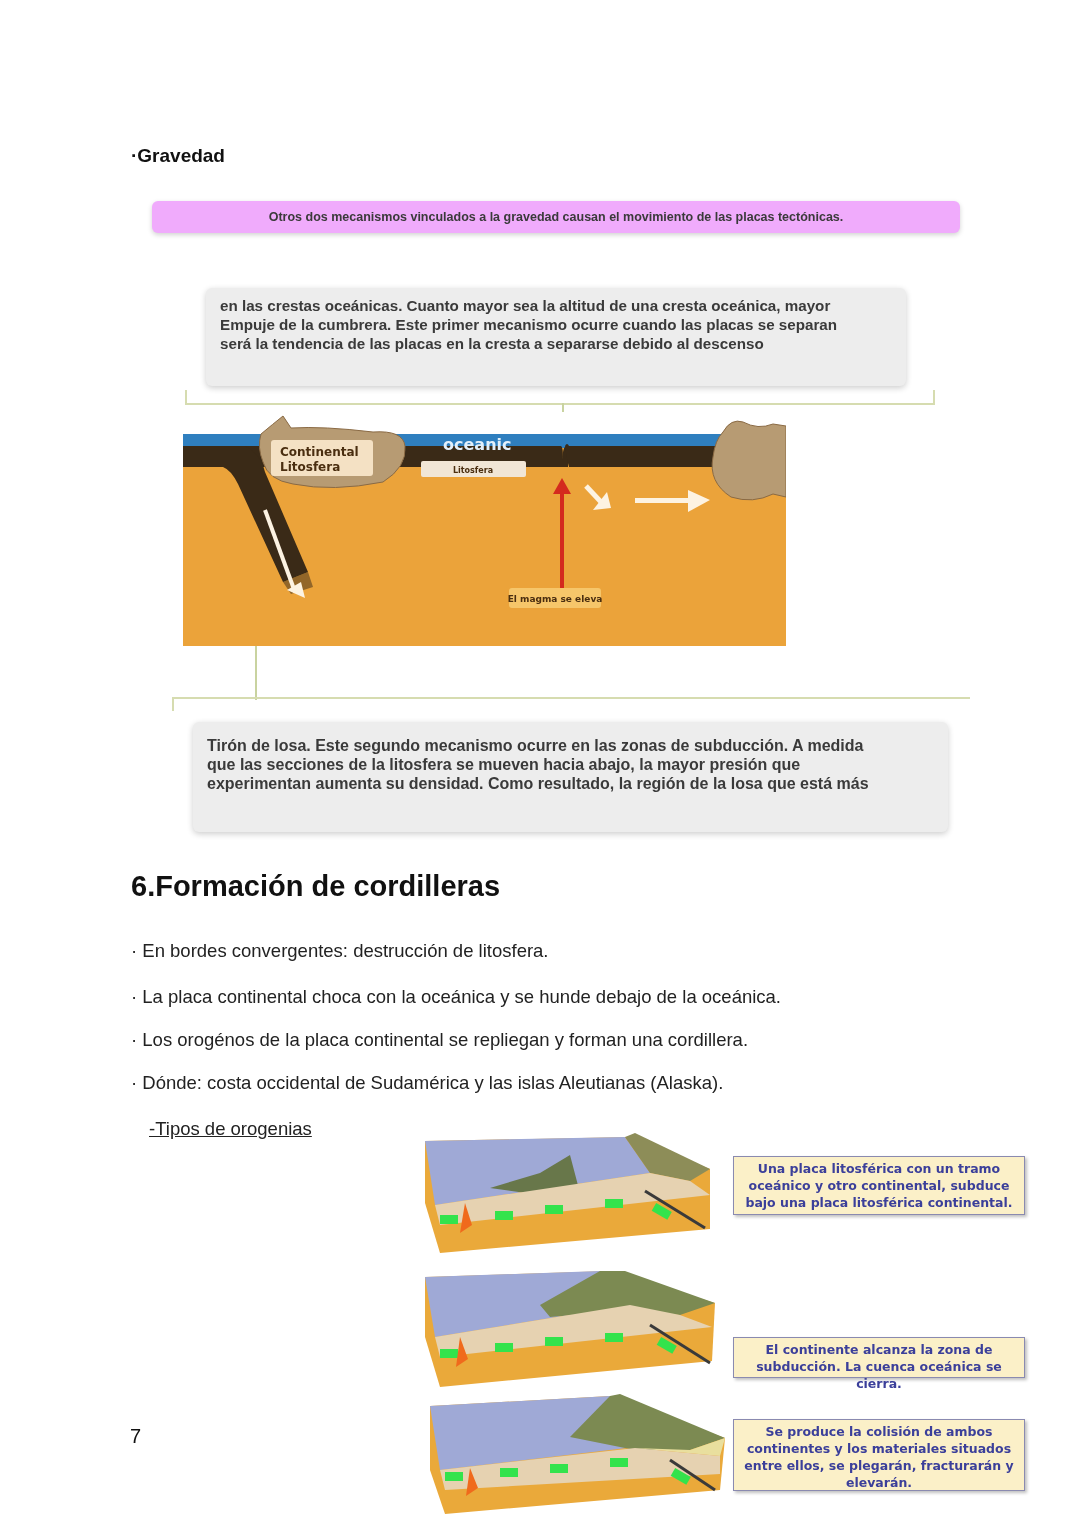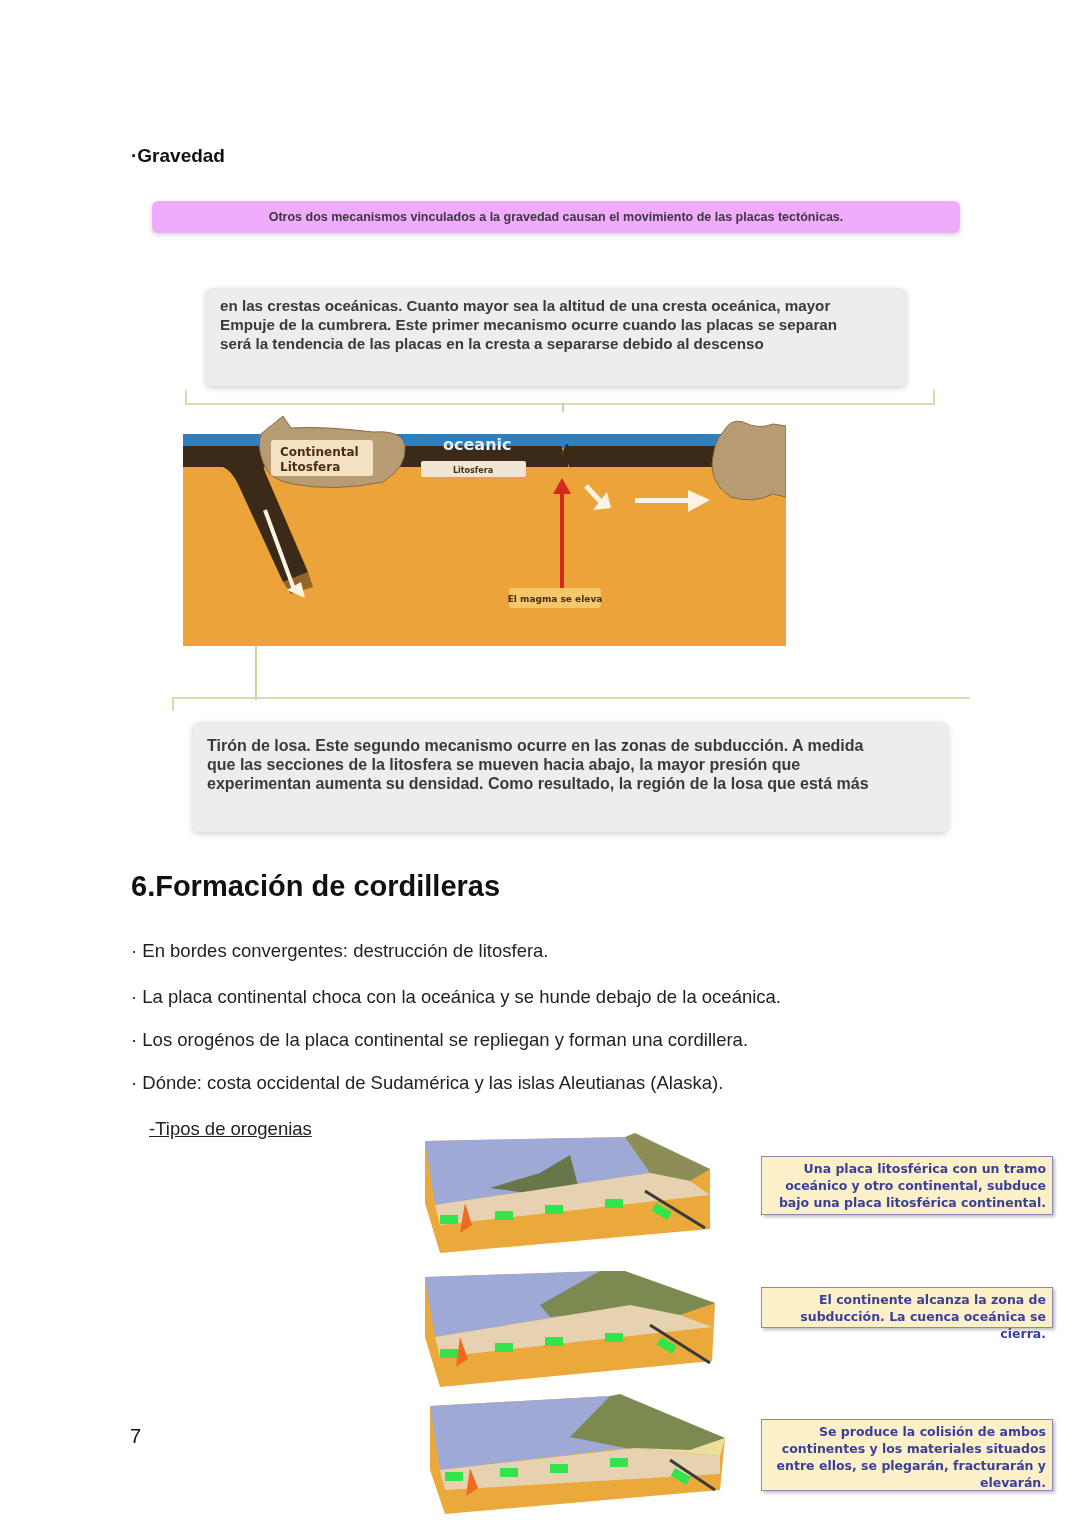--- a/index.html
+++ b/index.html
@@ -27,22 +27,22 @@
 
   .diagram { left:183px; top:412px; width:603px; height:234px; }
 
   h2.sec { left:131px; top:870px; margin:0; font-size:29px; font-weight:bold; color:#111; }
   .bullet { left:131px; font-size:18.5px; color:#222; }
   .tipos { left:131px; top:1118px; font-size:18.5px; color:#222; text-decoration:underline;margin-left:18px; }
   .pagenum { left:130px; top:1425px; font-size:20px; color:#111; }
 
   .callout { left:733px; width:292px; background:#fbf0c8; border:1.5px solid #8a8ab0;
              box-shadow:2px 2px 3px rgba(0,0,0,0.25); box-sizing:border-box;
-             font-size:12.5px; font-weight:bold; color:#3b3f9a; text-align:right; line-height:17px;
-             padding:3px 6px; font-family:"DejaVu Sans", sans-serif;margin-left:28px; }
+             font-size:12.5px; font-weight:bold; color:#3b3f9a; text-align:center; line-height:17px;
+             padding:3px 6px; font-family:"DejaVu Sans", sans-serif; }
   .block { left:420px; width:305px; height:125px; }
 </style>
 </head>
 <body>
 
 <div class="abs subhead">·Gravedad</div>
 
 <div class="abs banner">
   <span>Otros dos mecanismos vinculados a la gravedad causan el movimiento de las placas tectónicas.</span>
 </div>
@@ -156,16 +156,16 @@
     <rect x="80" y="76" width="18" height="9" fill="#33e34c"></rect>
     <rect x="130" y="72" width="18" height="9" fill="#33e34c"></rect>
     <rect x="190" y="66" width="18" height="9" fill="#33e34c"></rect>
     <rect x="252" y="80" width="18" height="9" fill="#33e34c" transform="rotate(30 261 84)"></rect>
     <polygon points="50,76 58,96 46,104" fill="#f06a1c"></polygon>
     <line x1="250" y1="68" x2="295" y2="98" stroke="#3a3a3a" stroke-width="3"></line>
   </svg>
 </div>
 
 <div class="abs callout" style="top:1156px; height:59px;">Una placa litosférica con un tramo oceánico y otro continental, subduce bajo una placa litosférica continental.</div>
-<div class="abs callout" style="top:1287px; height:41px;">El continente alcanza la zona de subducción. La cuenca oceánica se cierra.</div>
+<div class="abs callout" style="top:1337px; height:41px;">El continente alcanza la zona de subducción. La cuenca oceánica se cierra.</div>
 <div class="abs callout" style="top:1419px; height:72px;">Se produce la colisión de ambos continentes y los materiales situados entre ellos, se plegarán, fracturarán y elevarán.</div>
 
 <div class="abs pagenum">7</div>
 
 </body></html>

